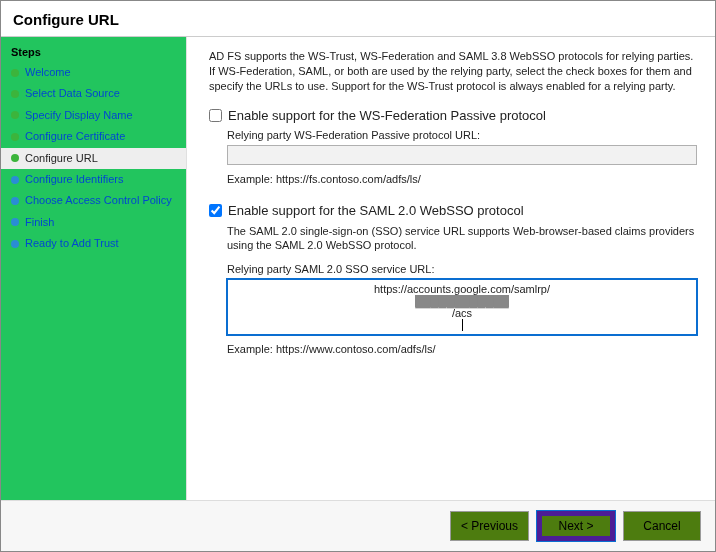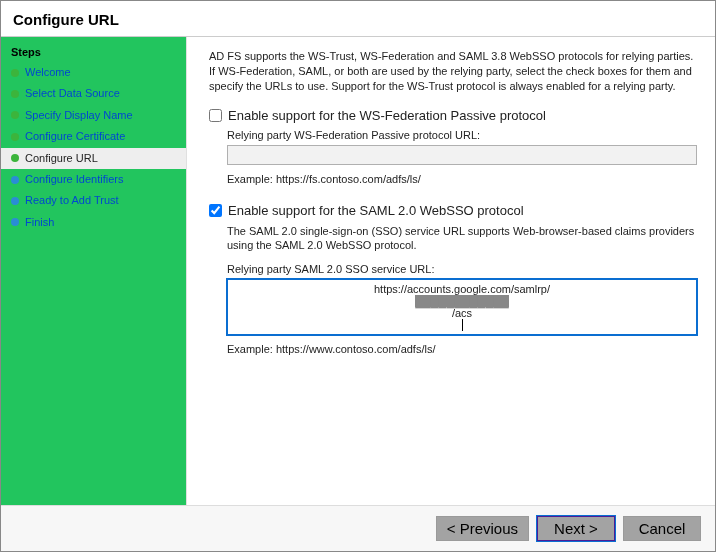--- a/index.html
+++ b/index.html
@@ -81,26 +81,26 @@
     justify-content: flex-end;
     gap: 8px;
     padding: 10px 14px;
     border-top: 1px solid #ddd;
     background: #f7f7f7;
   }
   .btn {
     min-width: 78px;
     padding: 3px 10px;
     font-family: inherit;
-    font-size: 15px;
-    background: #a3a3a3;
+    font-size: 12px;
+    background: #4d7c0f;
     border: 1px solid #9a9a9a;
     cursor: pointer;
   }
-  .btn.primary { border: 1px solid #4c1d95; outline: 1px solid #0a6ed1; }
+  .btn.primary { border: 5px solid #4c1d95; outline: 1px solid #0a6ed1; }
   .hidden-part { background:#888;color:#888;user-select:none; }
 </style>
 </head>
 <body>
 
 <div class="header">
   <h1>Configure URL</h1>
 </div>
 
 <div class="body-row">
@@ -126,25 +126,29 @@
     <div class="step-item current">
       <span class="bullet current"></span>
       <span>Configure URL</span>
     </div>
     <div class="step-item pending">
       <span class="bullet pending"></span>
       <span>Configure Identifiers</span>
     </div>
     <div class="step-item pending">
       <span class="bullet pending"></span>
-      <span>Ready to Add Trust</span>
+      <span>Choose Access Control Policy</span>
     </div>
     <div class="step-item pending">
       <span class="bullet pending"></span>
       <span>Finish</span>
+    </div>
+    <div class="step-item pending">
+      <span class="bullet pending"></span>
+      <span>Ready to Add Trust</span>
     </div>
   </div>
 
   <div class="main">
     <div class="intro">AD FS supports the WS-Trust, WS-Federation and SAML 3.8 WebSSO protocols for relying parties.  If WS-Federation, SAML, or both are used by the relying party, select the check boxes for them and specify the URLs to use.  Support for the WS-Trust protocol is always enabled for a relying party.</div>
 
     <div class="check-row">
       <input type="checkbox" id="cb-wsfed" style="">
       <label for="cb-wsfed">Enable support for the WS-Federation Passive protocol</label>
     </div>

